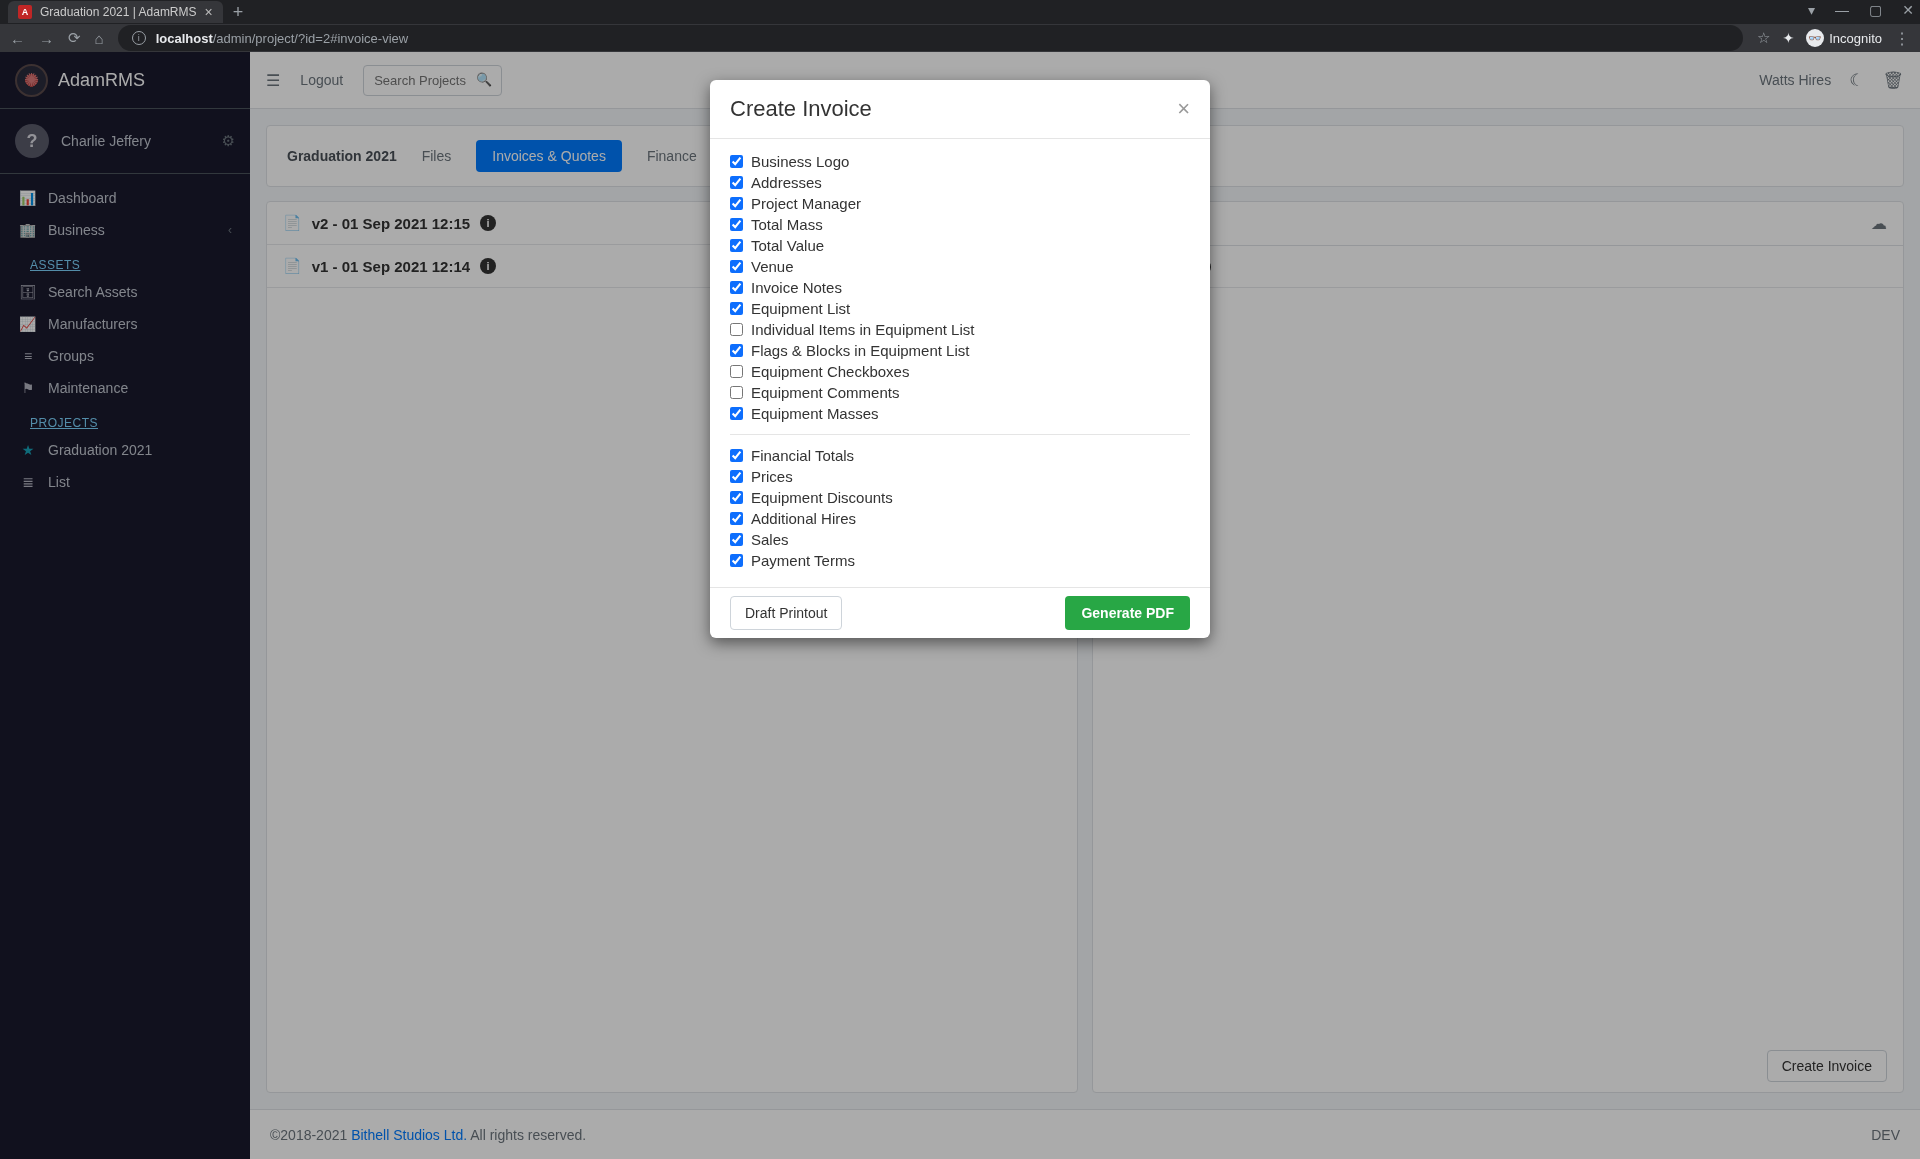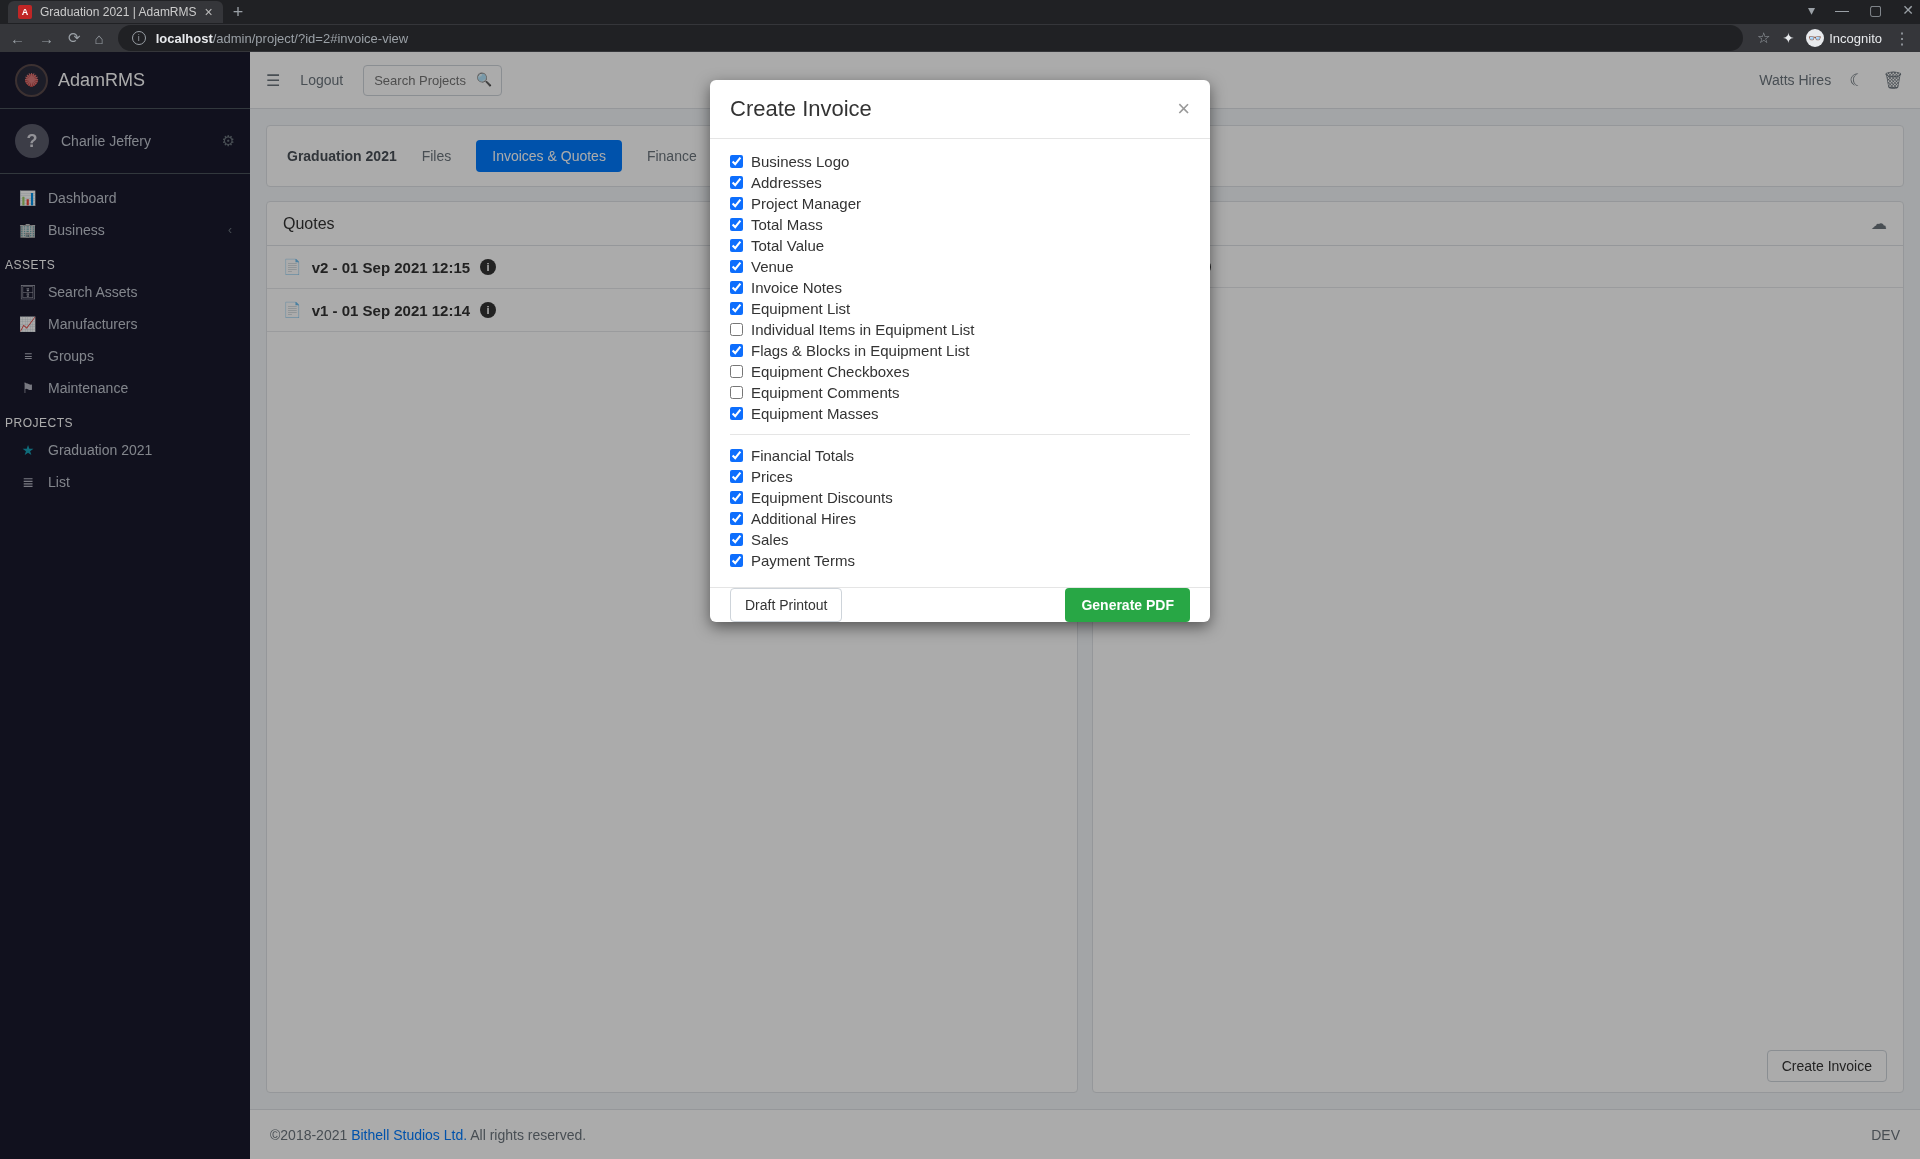--- a/index.html
+++ b/index.html
@@ -33,21 +33,21 @@
 .brand { height:57px; border-bottom:1px solid #4b545c; display:flex; align-items:center; padding:0 15px; gap:10px; color:#fff;}
 .brand-logo { width:33px; height:33px; border-radius:50%; background:radial-gradient(circle,#b84a4a 30%,#2b2c3d 31%); display:flex; align-items:center; justify-content:center; font-size:18px; color:#dd7b7b; border:2px solid #5a4a4a; }
 .brand-name { font-size:18px; font-weight:300; color:#fff; }
 .user-panel { padding:15px; display:flex; align-items:center; gap:12px; border-bottom:1px solid #4b545c; }
 .user-avatar { width:34px; height:34px; border-radius:50%; background:#5a5b6b; display:flex; align-items:center; justify-content:center; color:#dcdce3; font-size:18px; font-weight:bold;}
 .user-name { flex:1; font-size:14px; color:#c2c7d0;}
 .user-cog { color:#6c757d; font-size:15px; cursor:pointer; }
 .nav { padding:8px 0; }
 .nav-item { display:flex; align-items:center; gap:10px; padding:8px 18px; font-size:14px; cursor:pointer; color:#c2c7d0;}
 .nav-icon { width:20px; text-align:center; color:#b4b5c0; }
-.nav-header { padding:12px 5px 4px; font-size:12px; color:#ffffff; letter-spacing:0.5px;}
+.nav-header { padding:12px 30px 4px; font-size:12px; color:#7dd3fc; letter-spacing:0.5px;text-decoration:underline;}
 .nav-item.starred .nav-icon { color:#17a2b8; }
 .nav-caret { margin-left:auto; color:#6c757d; font-size:12px;}
 
 
 .content { flex:1; background:#f4f6f9; display:flex; flex-direction:column; }
 .topbar { height:57px; background:#fff; border-bottom:1px solid #dee2e6; display:flex; align-items:center; padding:0 16px; gap:20px; }
 .topbar .bars { color:#6c757d; font-size:16px; cursor:pointer; }
 .topbar .logout { color:#6c757d; font-size:14px; cursor:pointer;}
 .search-box { position:relative; }
 .search-box input { width:139px; height:31px; border:1px solid #ced4da; border-radius:4px; padding:0 30px 0 10px; font-size:13px; outline:none; background:#fff;}
@@ -84,21 +84,21 @@
 
 .overlay { position:absolute; top:52px; left:0; width:1920px; height:1107px; background:rgba(0,0,0,0.33); display:flex; align-items:flex-start; justify-content:center; }
 .modal { width:500px; background:#fff; border-radius:6px; margin-top:28px; box-shadow:0 5px 15px rgba(0,0,0,0.5); display:flex; flex-direction:column;}
 .modal-head { padding:16px 20px; border-bottom:1px solid #e5e5e5; display:flex; align-items:center;}
 .modal-title { font-size:22px; color:#333; font-weight:400;}
 .modal-close { margin-left:auto; font-size:22px; color:#999; cursor:pointer; font-weight:300; line-height:1;}
 .modal-body { padding:12px 20px 16px; }
 .check-row { display:flex; align-items:center; gap:8px; padding:2px 0; font-size:15px; color:#333;}
 .check-row input { width:13px; height:13px; accent-color:#0d6efd; cursor:pointer;}
 .modal hr { border:none; border-top:1px solid #e5e5e5; margin:10px 0;}
-.modal-foot { padding:0 20px; border-top:1px solid #e5e5e5; display:flex; align-items:center;}
+.modal-foot { padding:8px 20px; border-top:1px solid #e5e5e5; display:flex; align-items:center;}
 .btn-draft { border:1px solid #ced4da; background:#fff; color:#333; padding:8px 14px; border-radius:4px; font-size:14px; cursor:pointer;}
 .btn-green { margin-left:auto; background:#28a745; color:#fff; border:none; padding:9px 16px; border-radius:4px; font-size:14px; font-weight:600; cursor:pointer;}
 </style>
 </head>
 <body>
 
 <div class="chrome-top">
   <div class="tab-strip">
     <div class="tab">
       <span class="favicon">A</span>
@@ -210,24 +210,20 @@
         <div class="tabs-row" id="tabs-slot">
             <span class="tabitem active-main">Graduation 2021</span>
             <span class="tabitem">Files</span>
             <span class="tabitem active-sel">Invoices &amp; Quotes</span>
             <span class="tabitem">Finance</span>
           </div>
       </div>
 
       <div class="twocol">
         <div class="card">
-          <div class="card-header">
-            <span class="card-title">Quotes</span>
-            <span class="card-action">↗</span>
-          </div>
           <div class="card-body" id="quotes-slot">
               <div class="row-item">
                 <span class="fileic">📄</span>
                 <span class="bold">v2 - 01 Sep 2021 12:15</span>
                 <span class="infoic">i</span>
               </div>
               <div class="row-item">
                 <span class="fileic">📄</span>
                 <span class="bold">v1 - 01 Sep 2021 12:14</span>
                 <span class="infoic">i</span>

